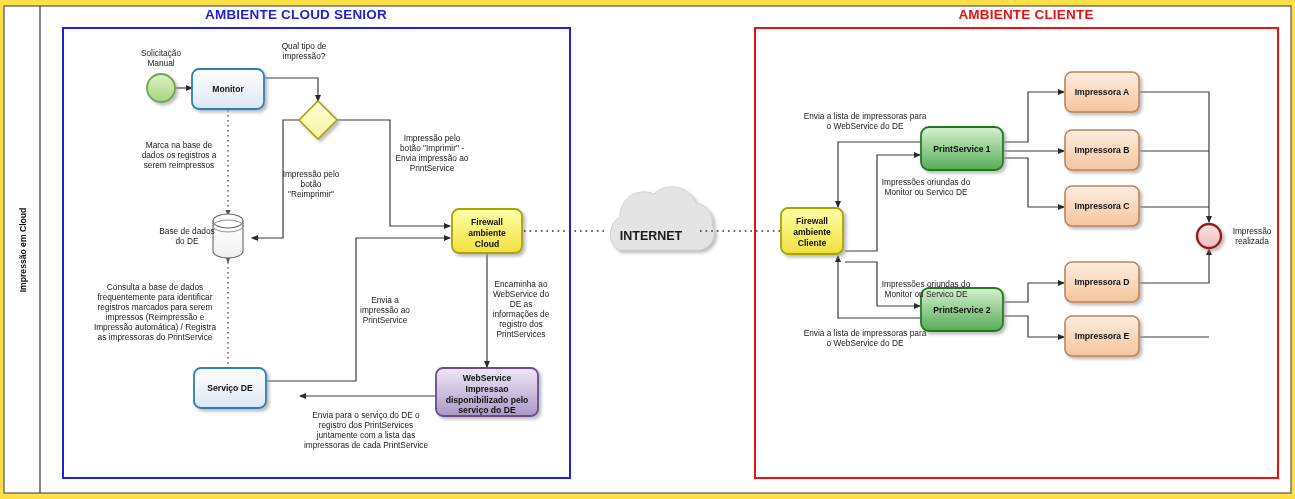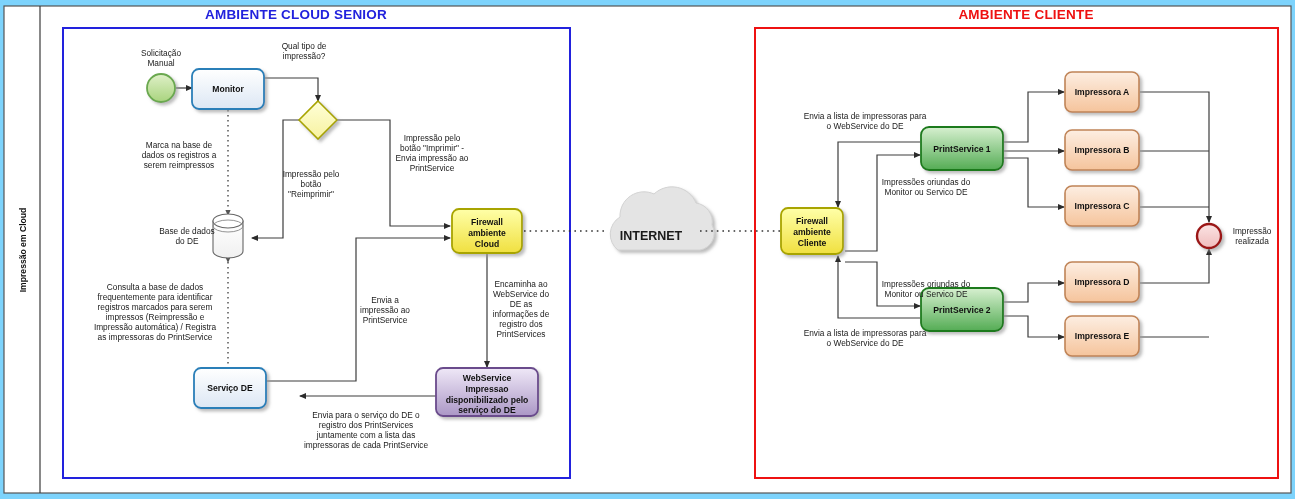--- a/index.html
+++ b/index.html
@@ -1,17 +1,17 @@
 <!DOCTYPE html>
 <html><head>
 <meta charset="utf-8">
 <style>
   html,body{margin:0;padding:0;background:#ffffff;}
   body{font-family:"Liberation Sans", sans-serif;}
-  #stage{position:relative;width:1295px;height:499px;background:#7dd3fc;overflow:hidden;}
+  #stage{position:relative;width:1295px;height:499px;background:#fde047;overflow:hidden;}
   svg{display:block;}
   .lbl{font-family:"Liberation Sans", sans-serif;font-size:8.3px;fill:#1a1a1a;}
   .nodeText{font-family:"Liberation Sans", sans-serif;font-size:8.6px;font-weight:bold;fill:#101010;}
   .poolTitle{font-family:"Liberation Sans", sans-serif;font-size:8.6px;font-weight:bold;fill:#101010;}
   .envTitle{font-family:"Liberation Sans", sans-serif;font-size:13.5px;font-weight:bold;letter-spacing:.2px;}
   .cloudTxt{font-family:"Liberation Sans", sans-serif;font-size:12.5px;font-weight:bold;fill:#1a1a1a;}
 </style>
 </head>
 <body>
 

